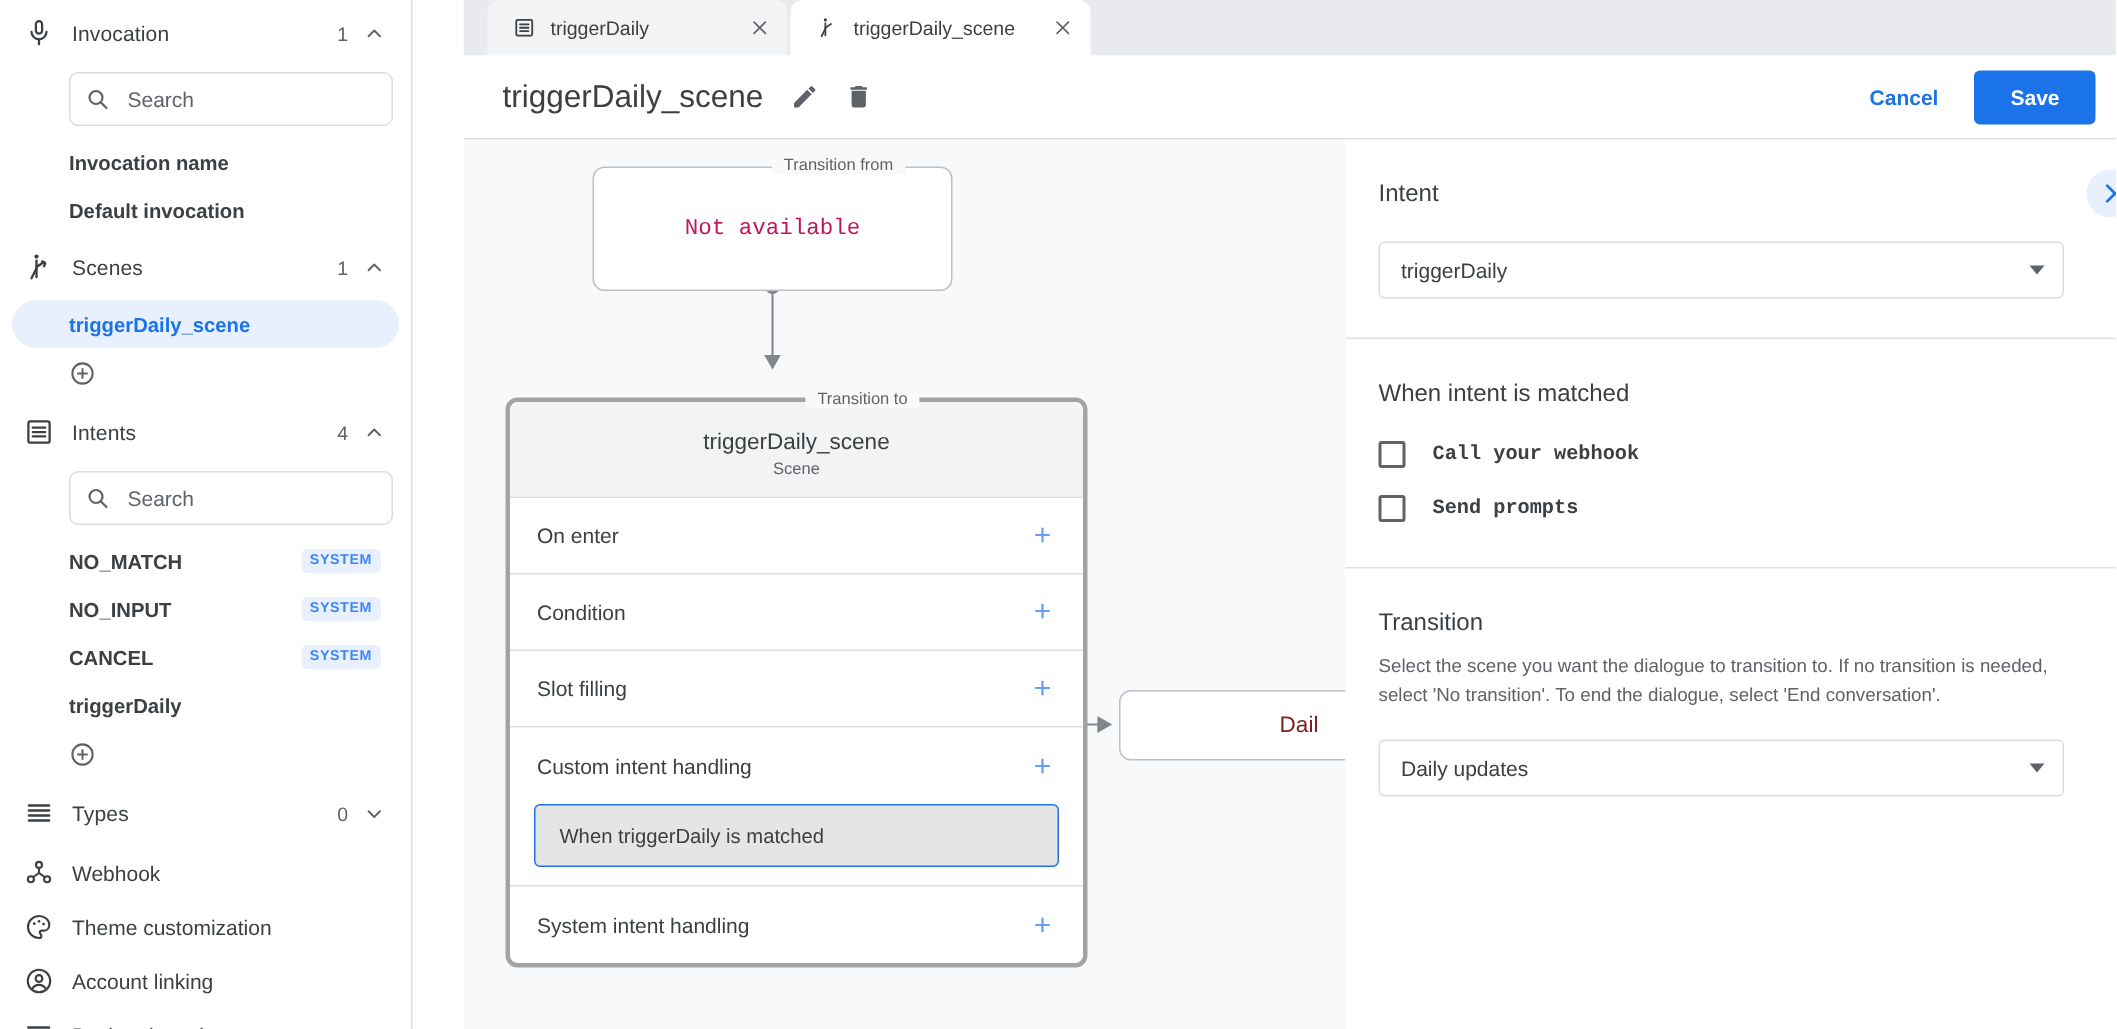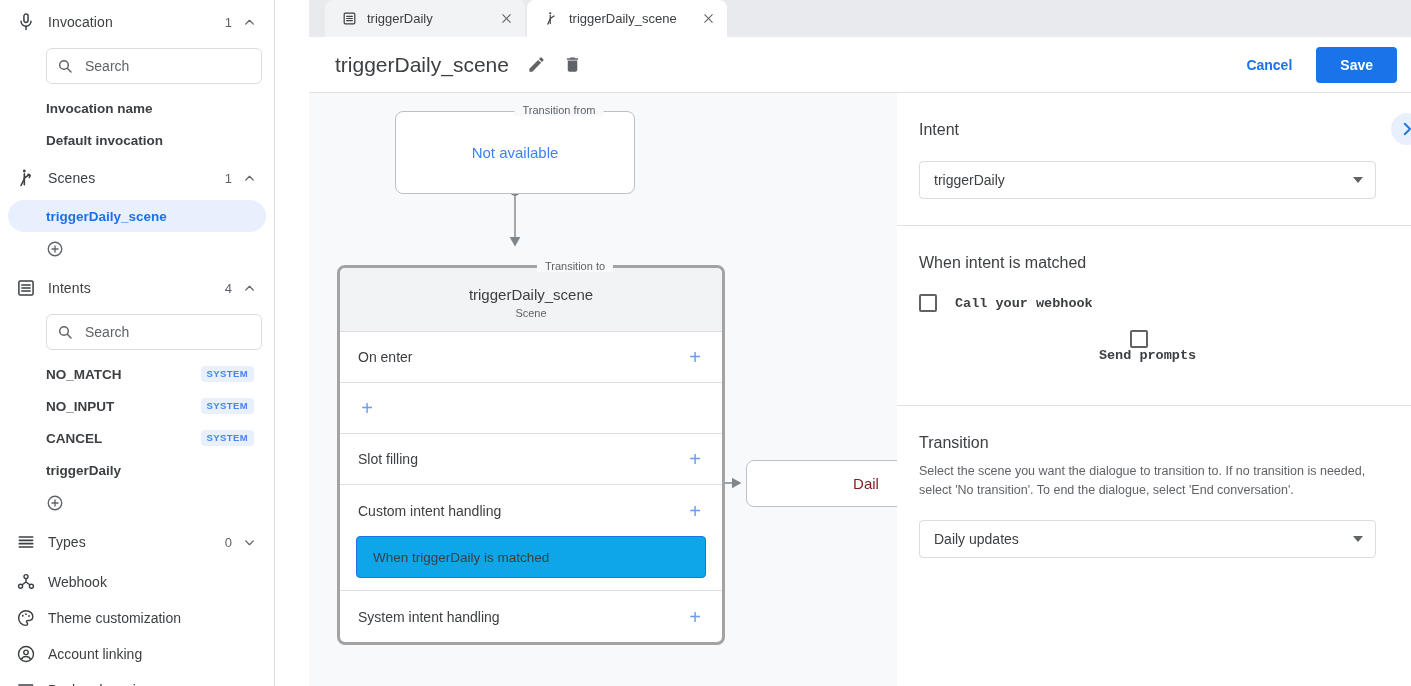--- a/index.html
+++ b/index.html
@@ -279,21 +279,21 @@
     padding: 0 8px;
     font-size: 11px;
     color: #5f6368;
     white-space: nowrap;
     margin-left: 44px;
   }
   .node-from {
     left: 86px; top: 18px; width: 240px; height: 83px;
     display: flex; align-items: center; justify-content: center;
   }
-  .node-from .ntext { font-size: 15px; color: #3b82f6; }
+  .node-from .ntext { font-size: 15px; color: #be185d; font-family: Liberation Mono, monospace; }
 
   .scene-card {
     position: absolute;
     left: 28px; top: 172px; width: 388px;
     border: 3px solid #a3a3a3;
     border-radius: 8px;
     background: #fff;
     box-sizing: border-box;
   }
   .scene-card .legend { background: #f8f9fa; }
@@ -327,21 +327,21 @@
     text-align: center;
     cursor: pointer;
   }
   .handler-wrap {
     padding: 0 16px 12px 16px;
     border-bottom: 1px solid #e0e0e0;
     background: #fff;
   }
   .handler-chip {
     border: 1px solid #1a73e8;
-    background: #0ea5e9;
+    background: #e5e5e5;
     border-radius: 4px;
     height: 42px;
     display: flex;
     align-items: center;
     padding-left: 16px;
     font-size: 13.5px;
     color: #3c4043;
     box-sizing: border-box;
     cursor: pointer;
   }
@@ -402,21 +402,21 @@
     border-right: 5px solid transparent;
     border-top: 6px solid #5f6368;
   }
   .checkrow {
     display: flex;
     align-items: center;
     margin-bottom: 18px;
     cursor: pointer;
     font-family: Liberation Mono, monospace;
   }
-  .checkrow:last-child { margin-bottom: 16px; flex-direction: column; }
+  .checkrow:last-child { margin-bottom: 4px; }
   .checkbox {
     width: 18px; height: 18px;
     border: 2px solid #5f6368;
     border-radius: 2px;
     box-sizing: border-box;
     margin-right: 18px;
     flex: 0 0 18px;
   }
   .checkrow .clabel { font-size: 13.5px; font-weight: bold; color: #3c4043; }
 
@@ -702,20 +702,21 @@
           <span class="legend">Transition to</span>
           <div class="scene-head">
             <div class="sname">triggerDaily_scene</div>
             <div class="ssub">Scene</div>
           </div>
           <div class="scene-row">
             <span class="srlabel">On enter</span>
             <span class="plus">+</span>
           </div>
           <div class="scene-row">
+            <span class="srlabel">Condition</span>
             <span class="plus">+</span>
           </div>
           <div class="scene-row">
             <span class="srlabel">Slot filling</span>
             <span class="plus">+</span>
           </div>
           <div class="scene-row" style="border-bottom:none;">
             <span class="srlabel">Custom intent handling</span>
             <span class="plus">+</span>
           </div>

